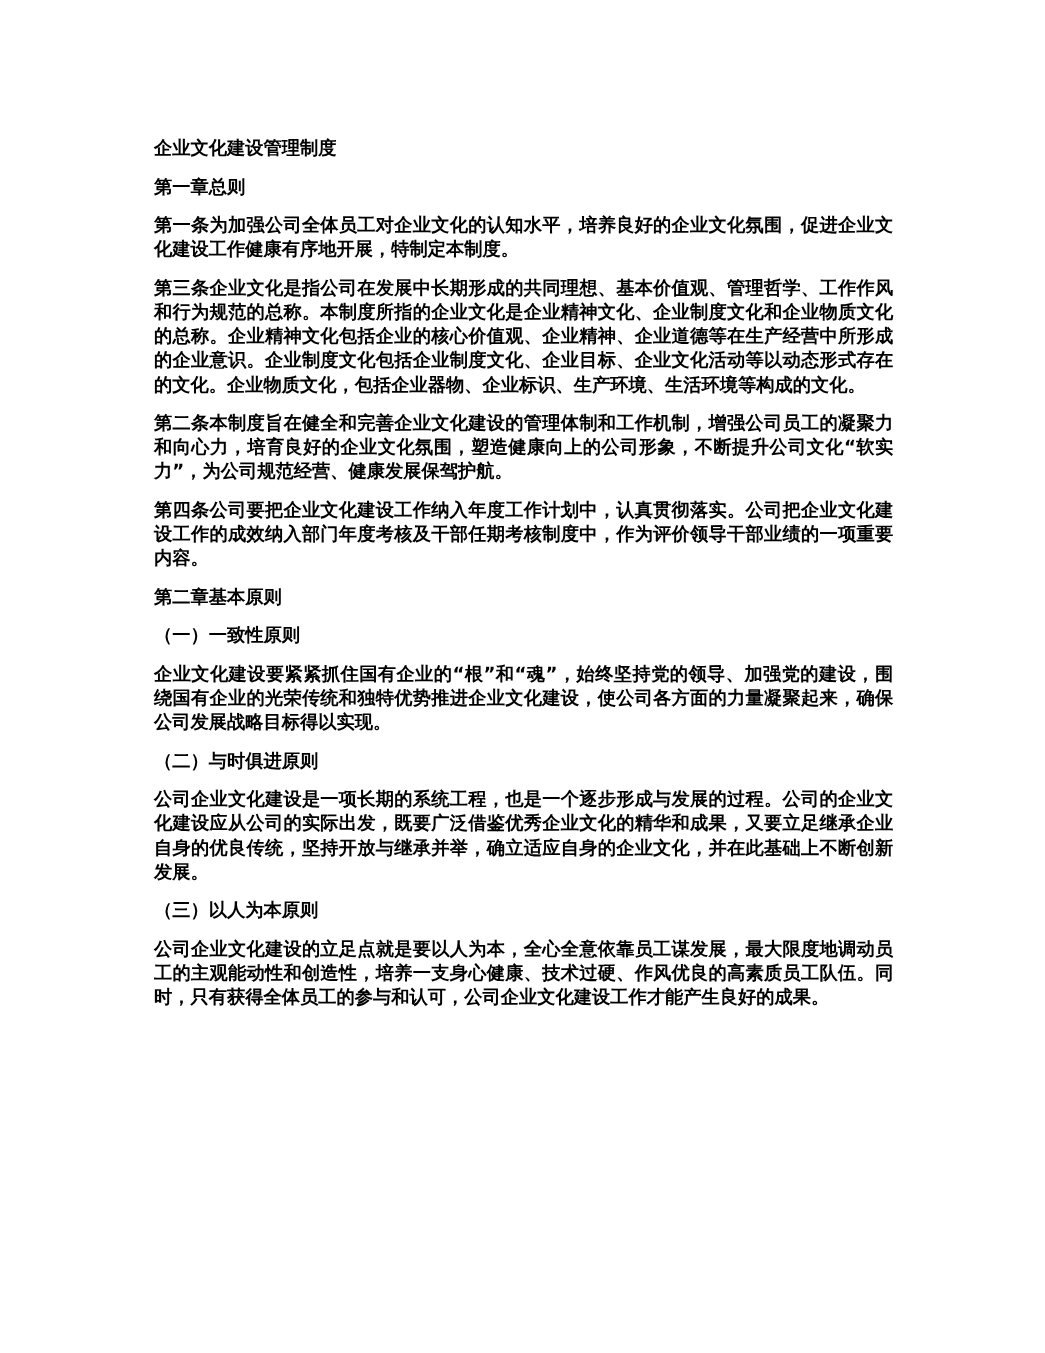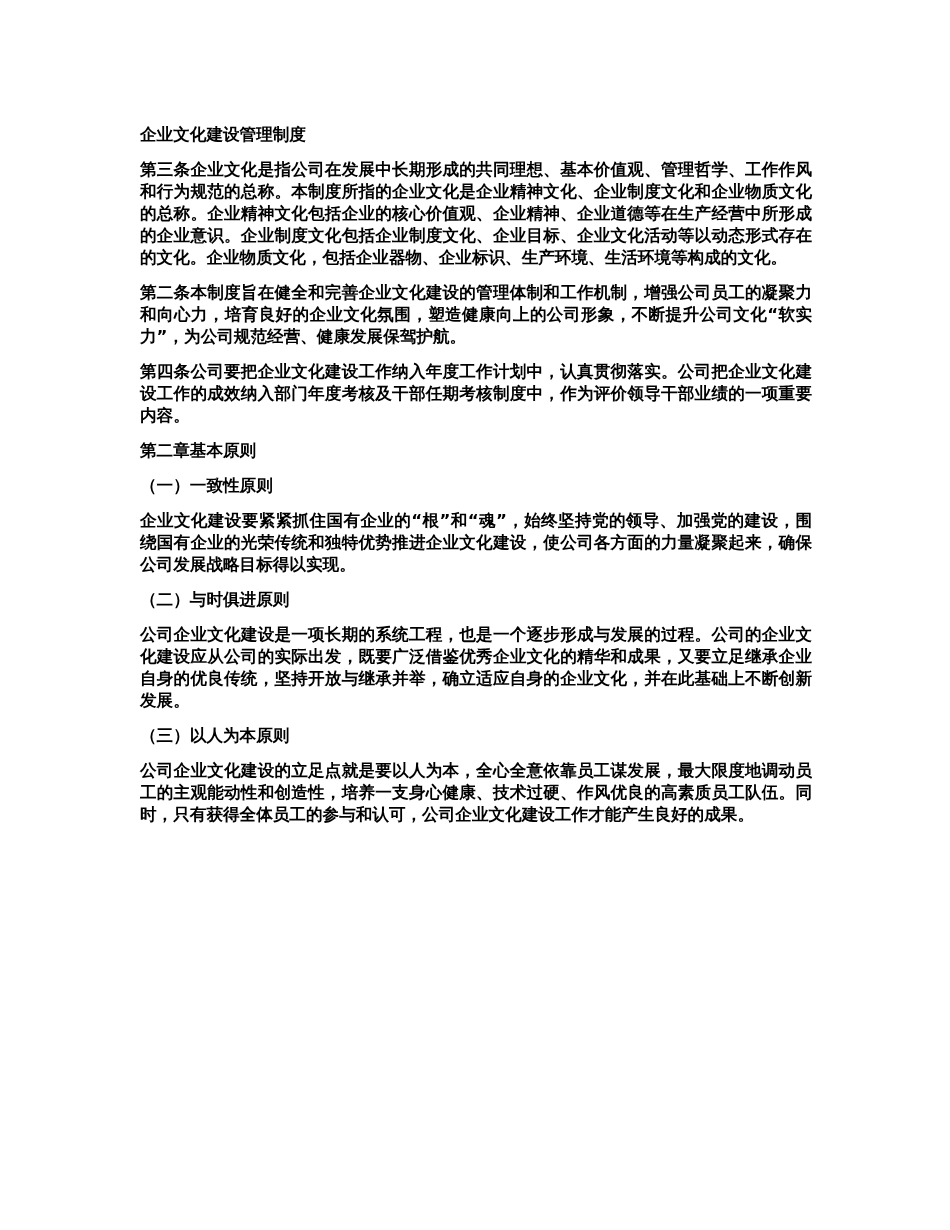--- a/index.html
+++ b/index.html
@@ -36,20 +36,22 @@
       font-size: 16.6px;
       line-height: 22px;
     }
   </style>
 </head>
 <body>
 
 <div class="page">
   <p class="heading">企业文化建设管理制度</p>
 
+  <p class="heading">第一章总则</p>
+  <p class="para">第一条为加强公司全体员工对企业文化的认知水平，培养良好的企业文化氛围，促进企业文化建设工作健康有序地开展，特制定本制度。</p>
   <p class="para">第三条企业文化是指公司在发展中长期形成的共同理想、基本价值观、管理哲学、工作作风和行为规范的总称。本制度所指的企业文化是企业精神文化、企业制度文化和企业物质文化的总称。企业精神文化包括企业的核心价值观、企业精神、企业道德等在生产经营中所形成的企业意识。企业制度文化包括企业制度文化、企业目标、企业文化活动等以动态形式存在的文化。企业物质文化，包括企业器物、企业标识、生产环境、生活环境等构成的文化。</p>
   <p class="para">第二条本制度旨在健全和完善企业文化建设的管理体制和工作机制，增强公司员工的凝聚力和向心力，培育良好的企业文化氛围，塑造健康向上的公司形象，不断提升公司文化“软实力”，为公司规范经营、健康发展保驾护航。</p>
   <p class="para">第四条公司要把企业文化建设工作纳入年度工作计划中，认真贯彻落实。公司把企业文化建设工作的成效纳入部门年度考核及干部任期考核制度中，作为评价领导干部业绩的一项重要内容。</p>
 
   <p class="heading">第二章基本原则</p>
 
   <p class="heading">（一）一致性原则</p>
   <p class="para">企业文化建设要紧紧抓住国有企业的“根”和“魂”，始终坚持党的领导、加强党的建设，围绕国有企业的光荣传统和独特优势推进企业文化建设，使公司各方面的力量凝聚起来，确保公司发展战略目标得以实现。</p>
 
   <p class="heading">（二）与时俱进原则</p>

